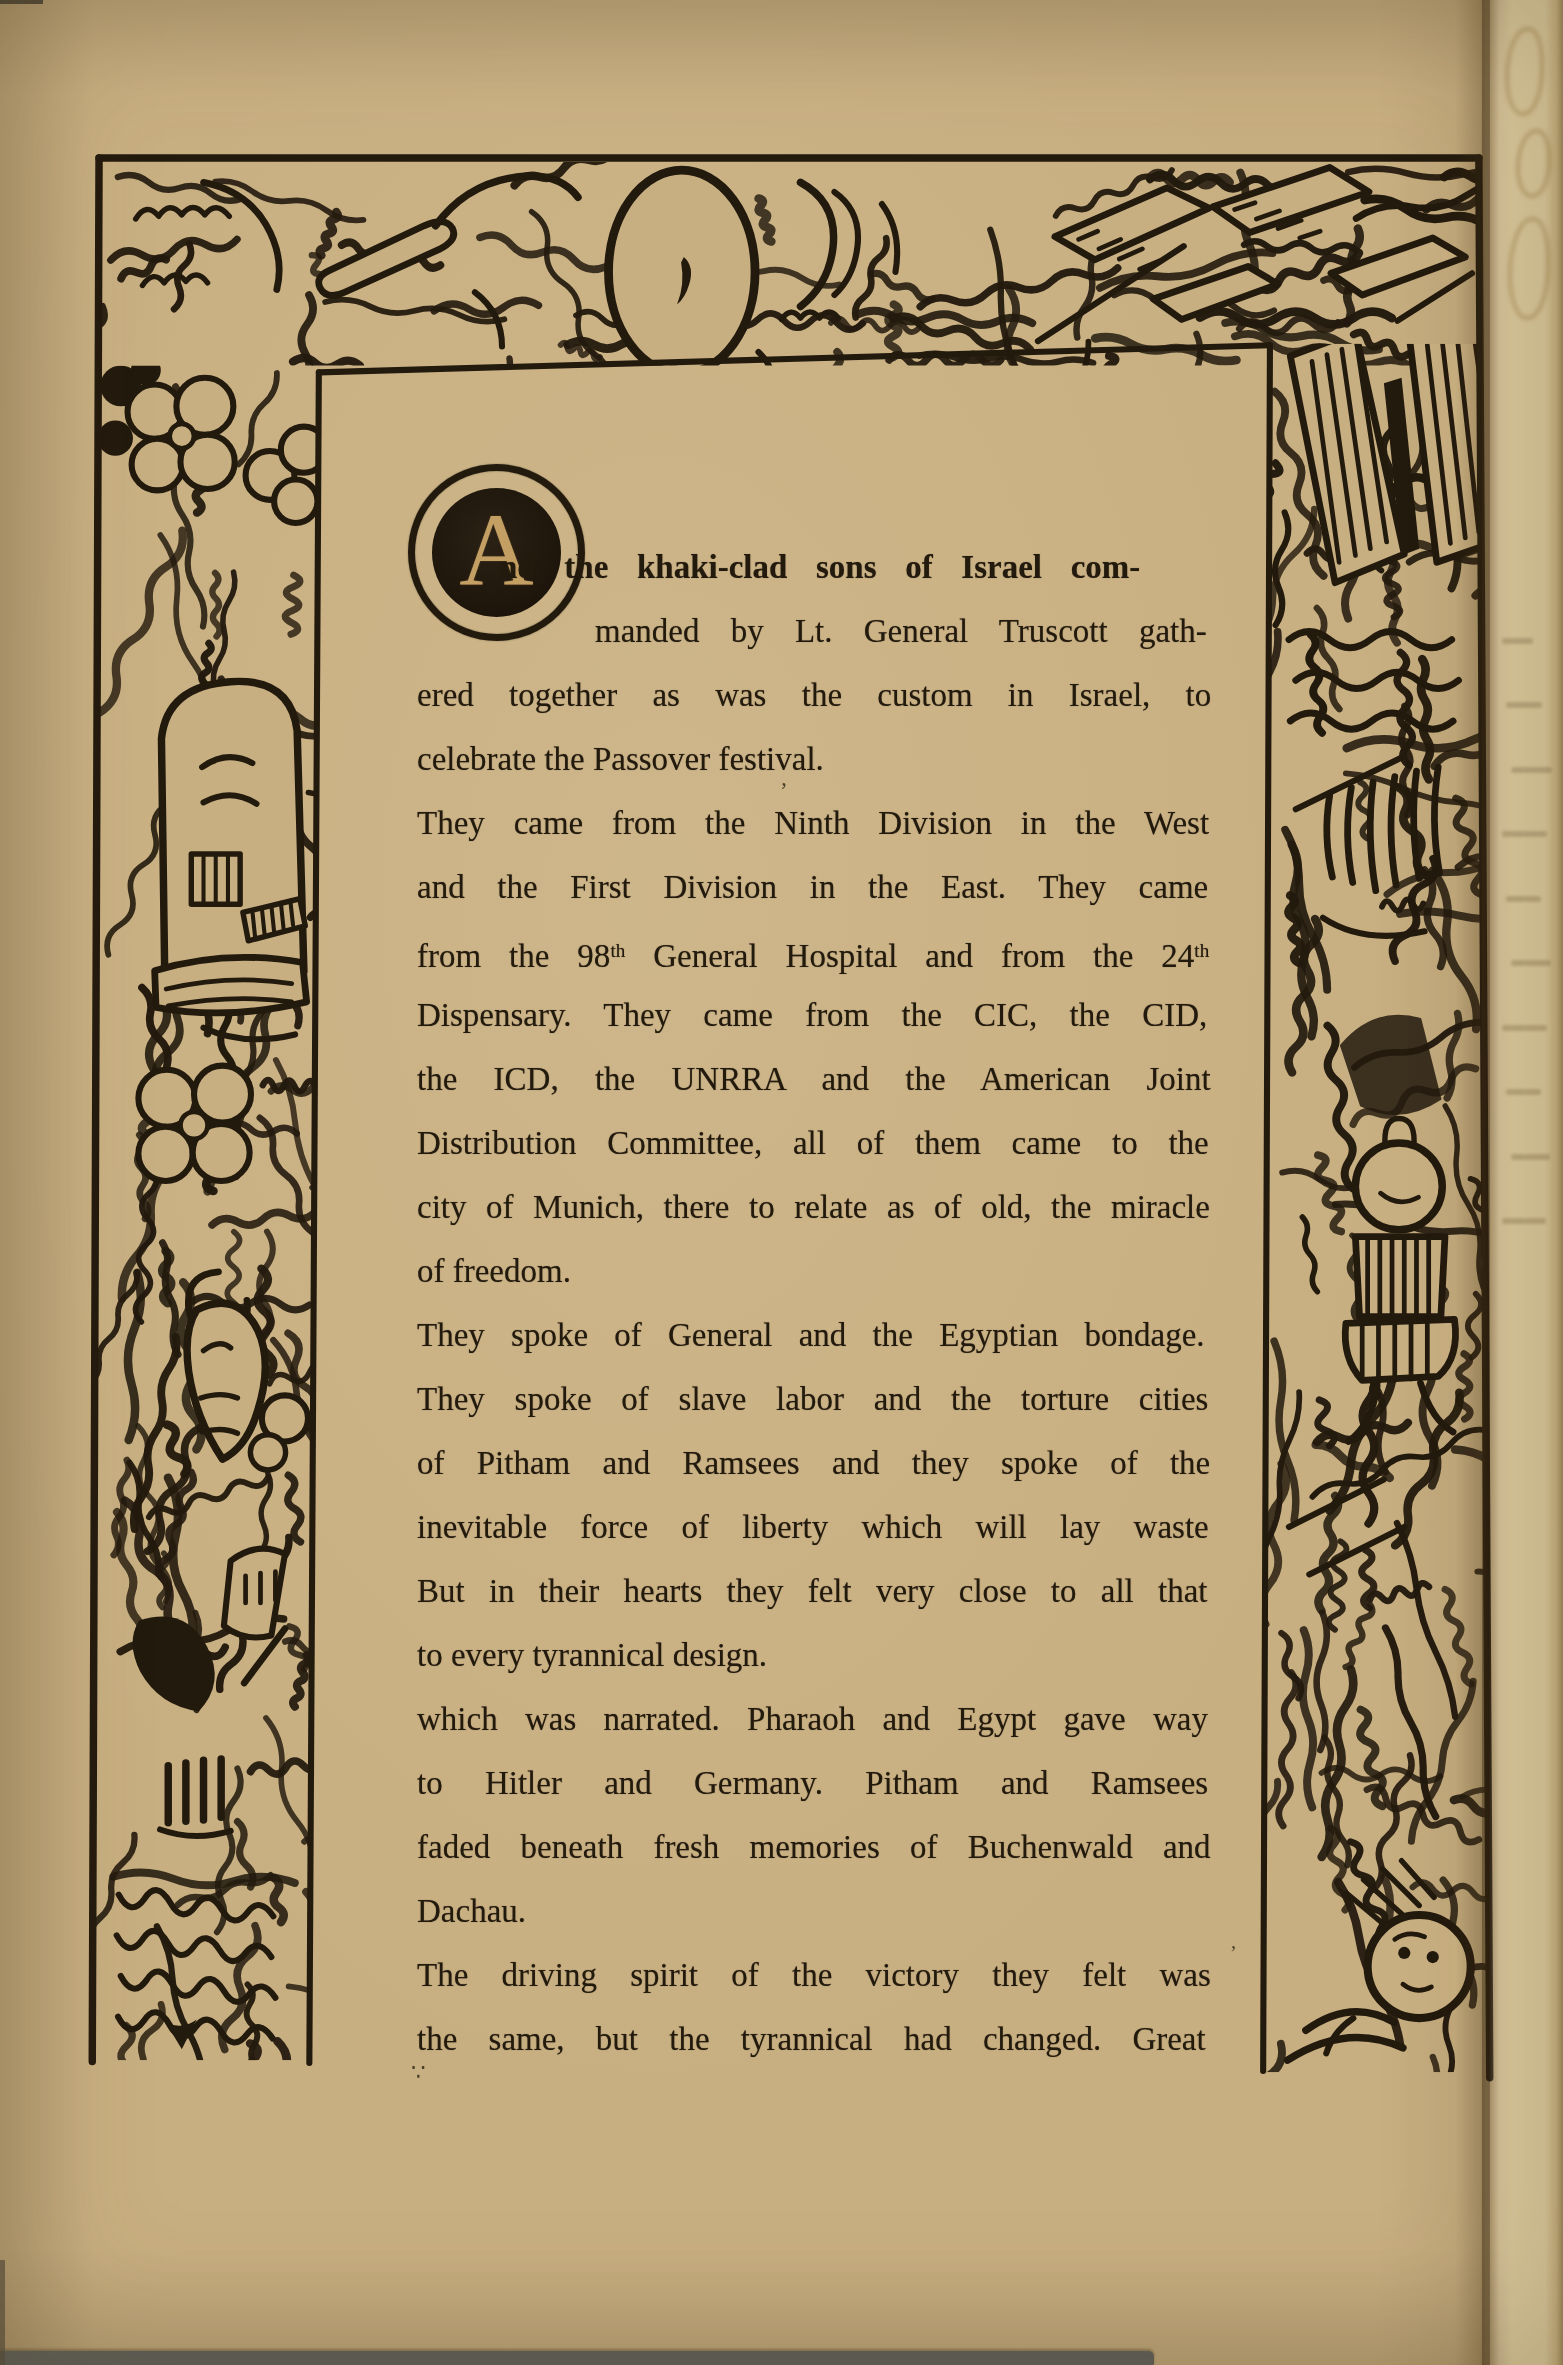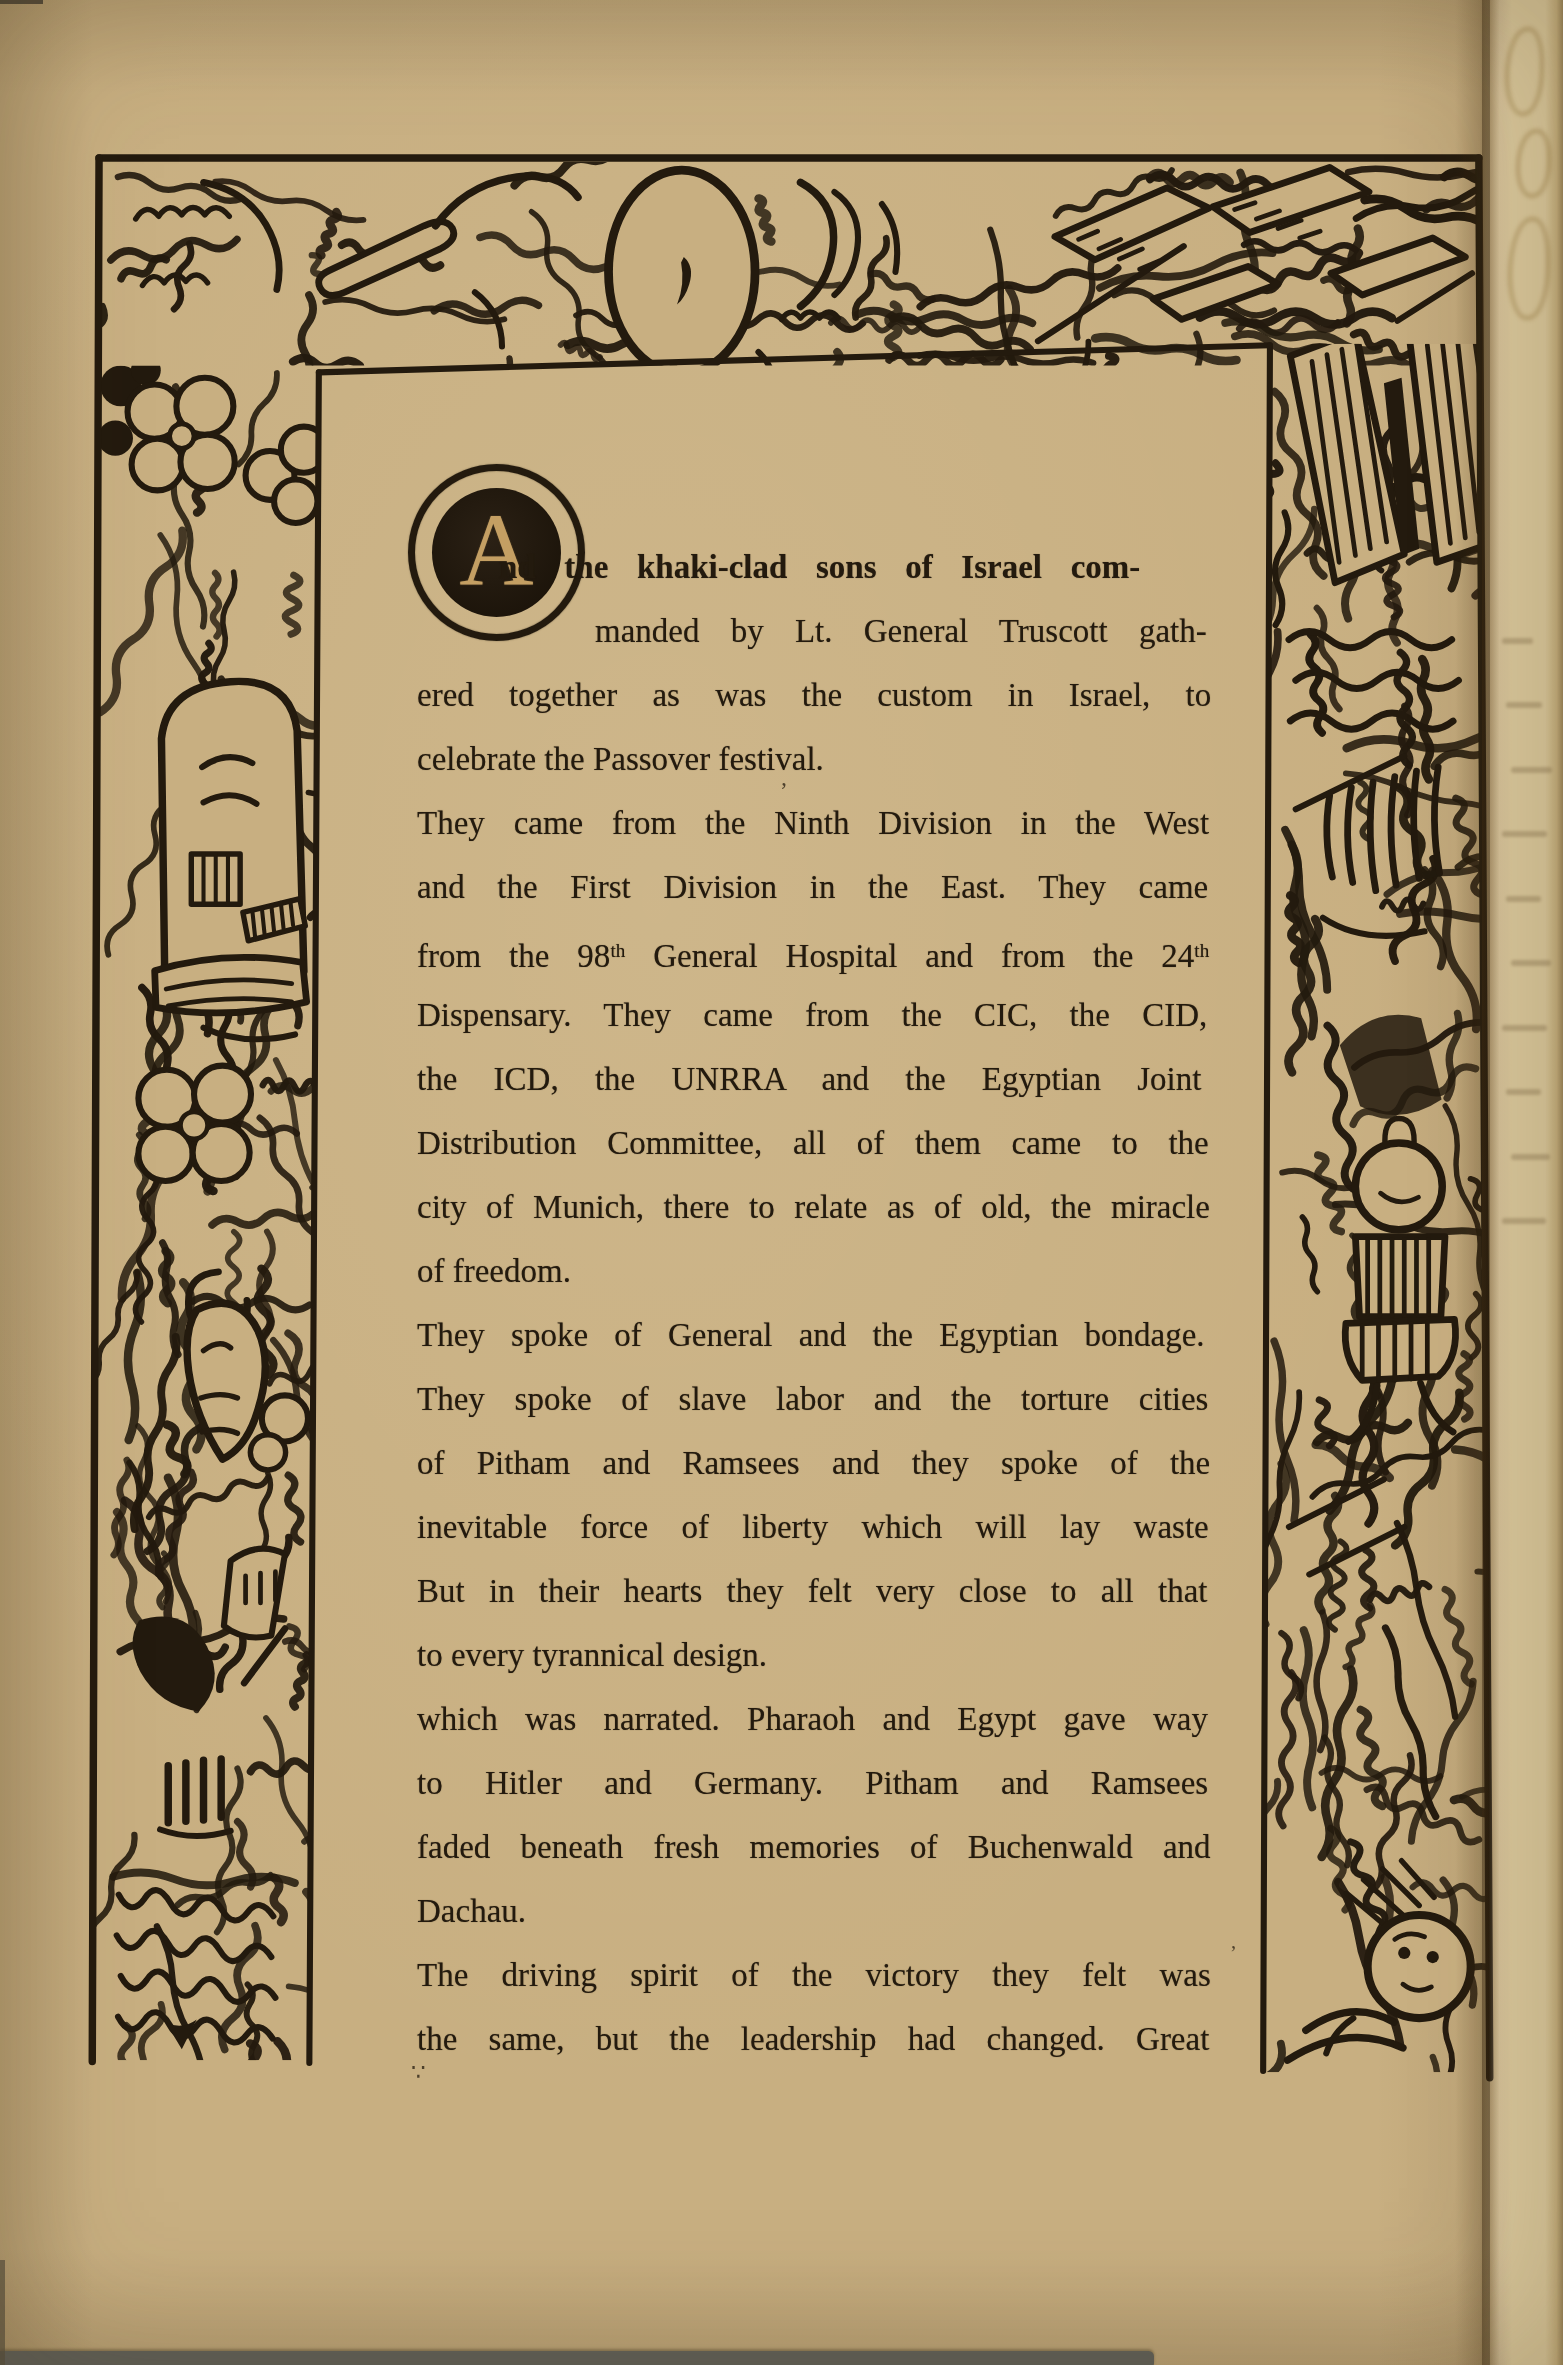--- a/index.html
+++ b/index.html
@@ -485,36 +485,36 @@
 
   <div class="textblock" id="text-block">
       <div class="line" style="margin-left: 82px; word-spacing: 20.4px; font-weight: bold;"><span>nd the khaki-clad sons of Israel com-</span></div>
       <div class="line" style="margin-left: 178px; word-spacing: 23px;"><span>manded by Lt. General Truscott gath-</span></div>
       <div class="line" style="word-spacing: 27px;"><span>ered together as was the custom in Israel, to</span></div>
       <div class="line"><span>celebrate the Passover festival.</span></div>
       <div class="line" style="word-spacing: 20.6px;"><span>They came from the Ninth Division in the West</span></div>
       <div class="line" style="word-spacing: 24.4px;"><span>and the First Division in the East. They came</span></div>
       <div class="line" style="word-spacing: 19.7px;"><span>from the 98<sup>th</sup> General Hospital and from the 24<sup>th</sup></span></div>
       <div class="line" style="word-spacing: 24px;"><span>Dispensary. They came from the CIC, the CID,</span></div>
-      <div class="line" style="word-spacing: 28px;"><span>the ICD, the UNRRA and the Egyptian Joint</span></div>
+      <div class="line" style="word-spacing: 28px;"><span>the ICD, the UNRRA and the American Joint</span></div>
       <div class="line" style="word-spacing: 22.5px;"><span>Distribution Committee, all of them came to the</span></div>
       <div class="line" style="word-spacing: 11.3px;"><span>city of Munich, there to relate as of old, the miracle</span></div>
       <div class="line"><span>of freedom.</span></div>
       <div class="line" style="word-spacing: 18px;"><span>They spoke of General and the Egyptian bondage.</span></div>
       <div class="line" style="word-spacing: 21.5px; text-align: right;"><span>They spoke of slave labor and the torture cities</span></div>
       <div class="line" style="word-spacing: 24px;"><span>of Pitham and Ramsees and they spoke of the</span></div>
       <div class="line" style="word-spacing: 25px;"><span>inevitable force of liberty which will lay waste</span></div>
       <div class="line" style="word-spacing: 16px;"><span>But in their hearts they felt very close to all that</span></div>
       <div class="line"><span>to every tyrannical design.</span></div>
       <div class="line" style="word-spacing: 19px;"><span>which was narrated. Pharaoh and Egypt gave way</span></div>
       <div class="line" style="word-spacing: 34px;"><span>to Hitler and Germany. Pitham and Ramsees</span></div>
       <div class="line" style="word-spacing: 22px;"><span>faded beneath fresh memories of Buchenwald and</span></div>
       <div class="line"><span>Dachau.</span></div>
       <div class="line" style="word-spacing: 25px;"><span>The driving spirit of the victory they felt was</span></div>
-      <div class="line" style="word-spacing: 23px;"><span>the same, but the leadership had changed. Great</span></div>
+      <div class="line" style="word-spacing: 23px;"><span>the same, but the tyrannical had changed. Great</span></div>
     </div>
 
   <div id="stray-layer">
       <span class="stray" style="left: 780px; top: 778px; font-size: 23px;">’</span>
       <span class="stray" style="left: 1230px; top: 1942px; font-size: 20.4px;">’</span>
       <span class="stray" style="left: 411px; top: 2059px; font-size: 23px;">∵</span>
     </div>
 
   <div class="crease"></div>
   <div class="fore-edge" id="fore-edge">

